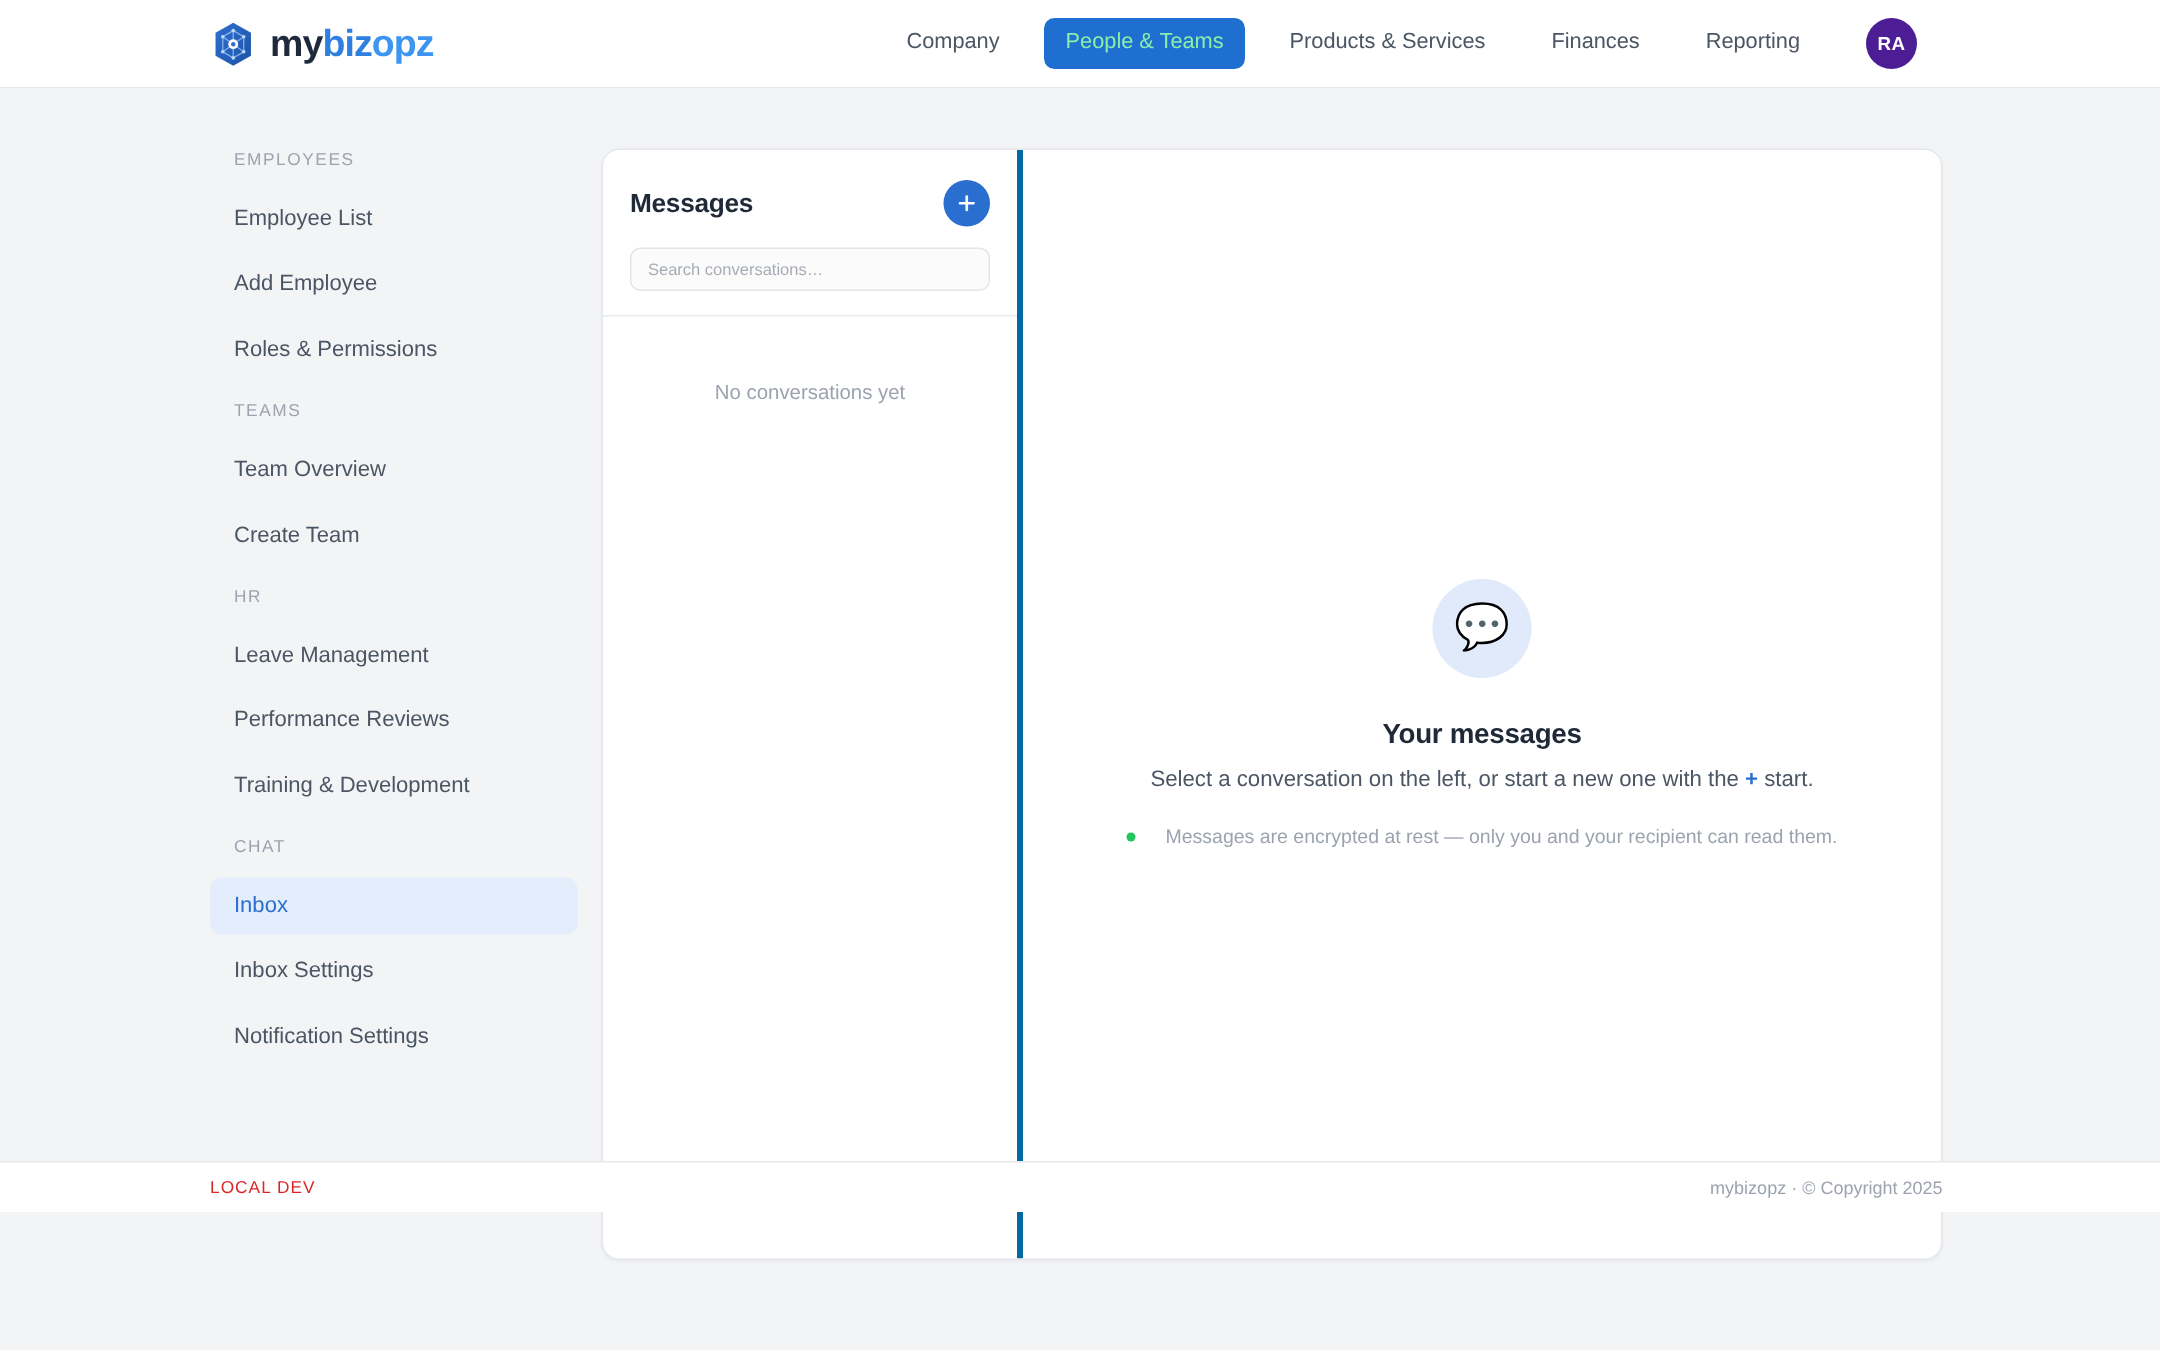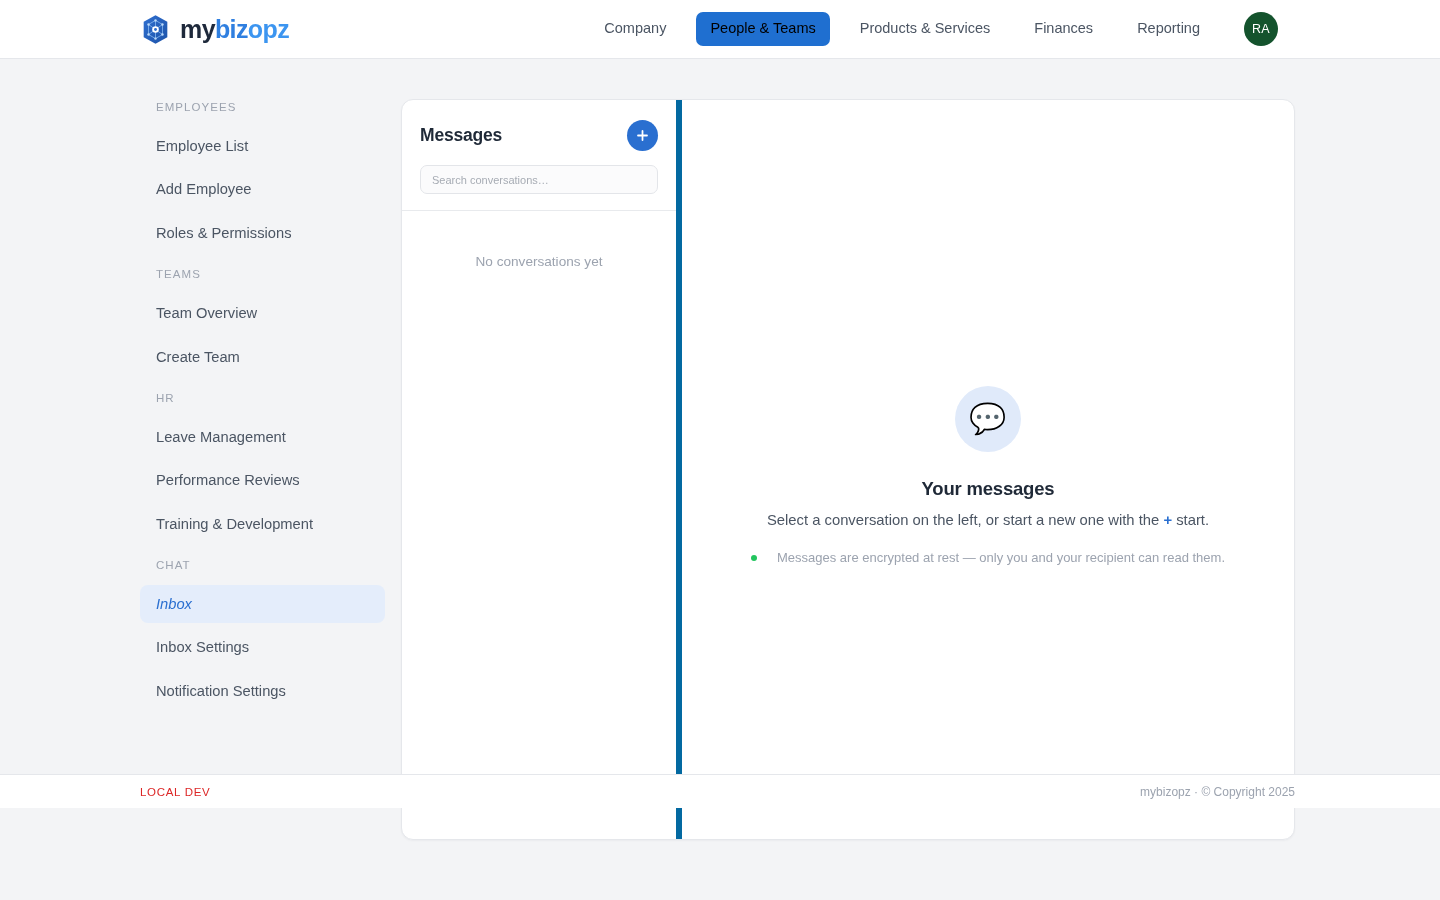--- a/index.html
+++ b/index.html
@@ -72,32 +72,32 @@
     font-size: 14.5px;
     color: #4b5563;
     padding: 9px 14px;
     border-radius: 7px;
     cursor: pointer;
     white-space: nowrap;
     line-height: 1.1;
   }
   .nav-item.active {
     background: #1f6fd0;
-    color: #000000;
+    color: #86efac;
     font-weight: 500;
   }
 
   .avatar {
     width: 34px;
     height: 34px;
     border-radius: 50%;
-    background: #14532d;
+    background: #4c1d95;
     color: #ffffff;
     font-size: 12.5px;
-    font-weight: 400;
+    font-weight: 700;
     letter-spacing: 0.3px;
     display: flex;
     align-items: center;
     justify-content: center;
     margin-left: 14px;
     cursor: pointer;
     flex: none;
   }
 
   
@@ -134,41 +134,40 @@
     padding: 10px 16px;
     border-radius: 8px;
     cursor: pointer;
     line-height: 1.25;
     margin-bottom: 5px;
   }
   .side-item.active {
     background: #e4edfb;
     color: #2a6fd0;
     font-weight: 500;
-    font-style: italic;
   }
 
   
   .card {
     flex: 1;
     margin-left: 16px;
     background: #ffffff;
     border: 1px solid #e5e7eb;
     border-radius: 12px;
     display: flex;
     overflow: hidden;
     height: 741px;
     box-shadow: 0 1px 2px rgba(16,24,40,0.04);
   }
 
   
   .conv-col {
     width: 280px;
     min-width: 280px;
-    border-right: 6px solid #0369a1;
+    border-right: 4px solid #0369a1;
     display: flex;
     flex-direction: column;
   }
 
   .conv-head {
     padding: 20px 18px 0 18px;
     display: flex;
     align-items: center;
     justify-content: space-between;
   }

